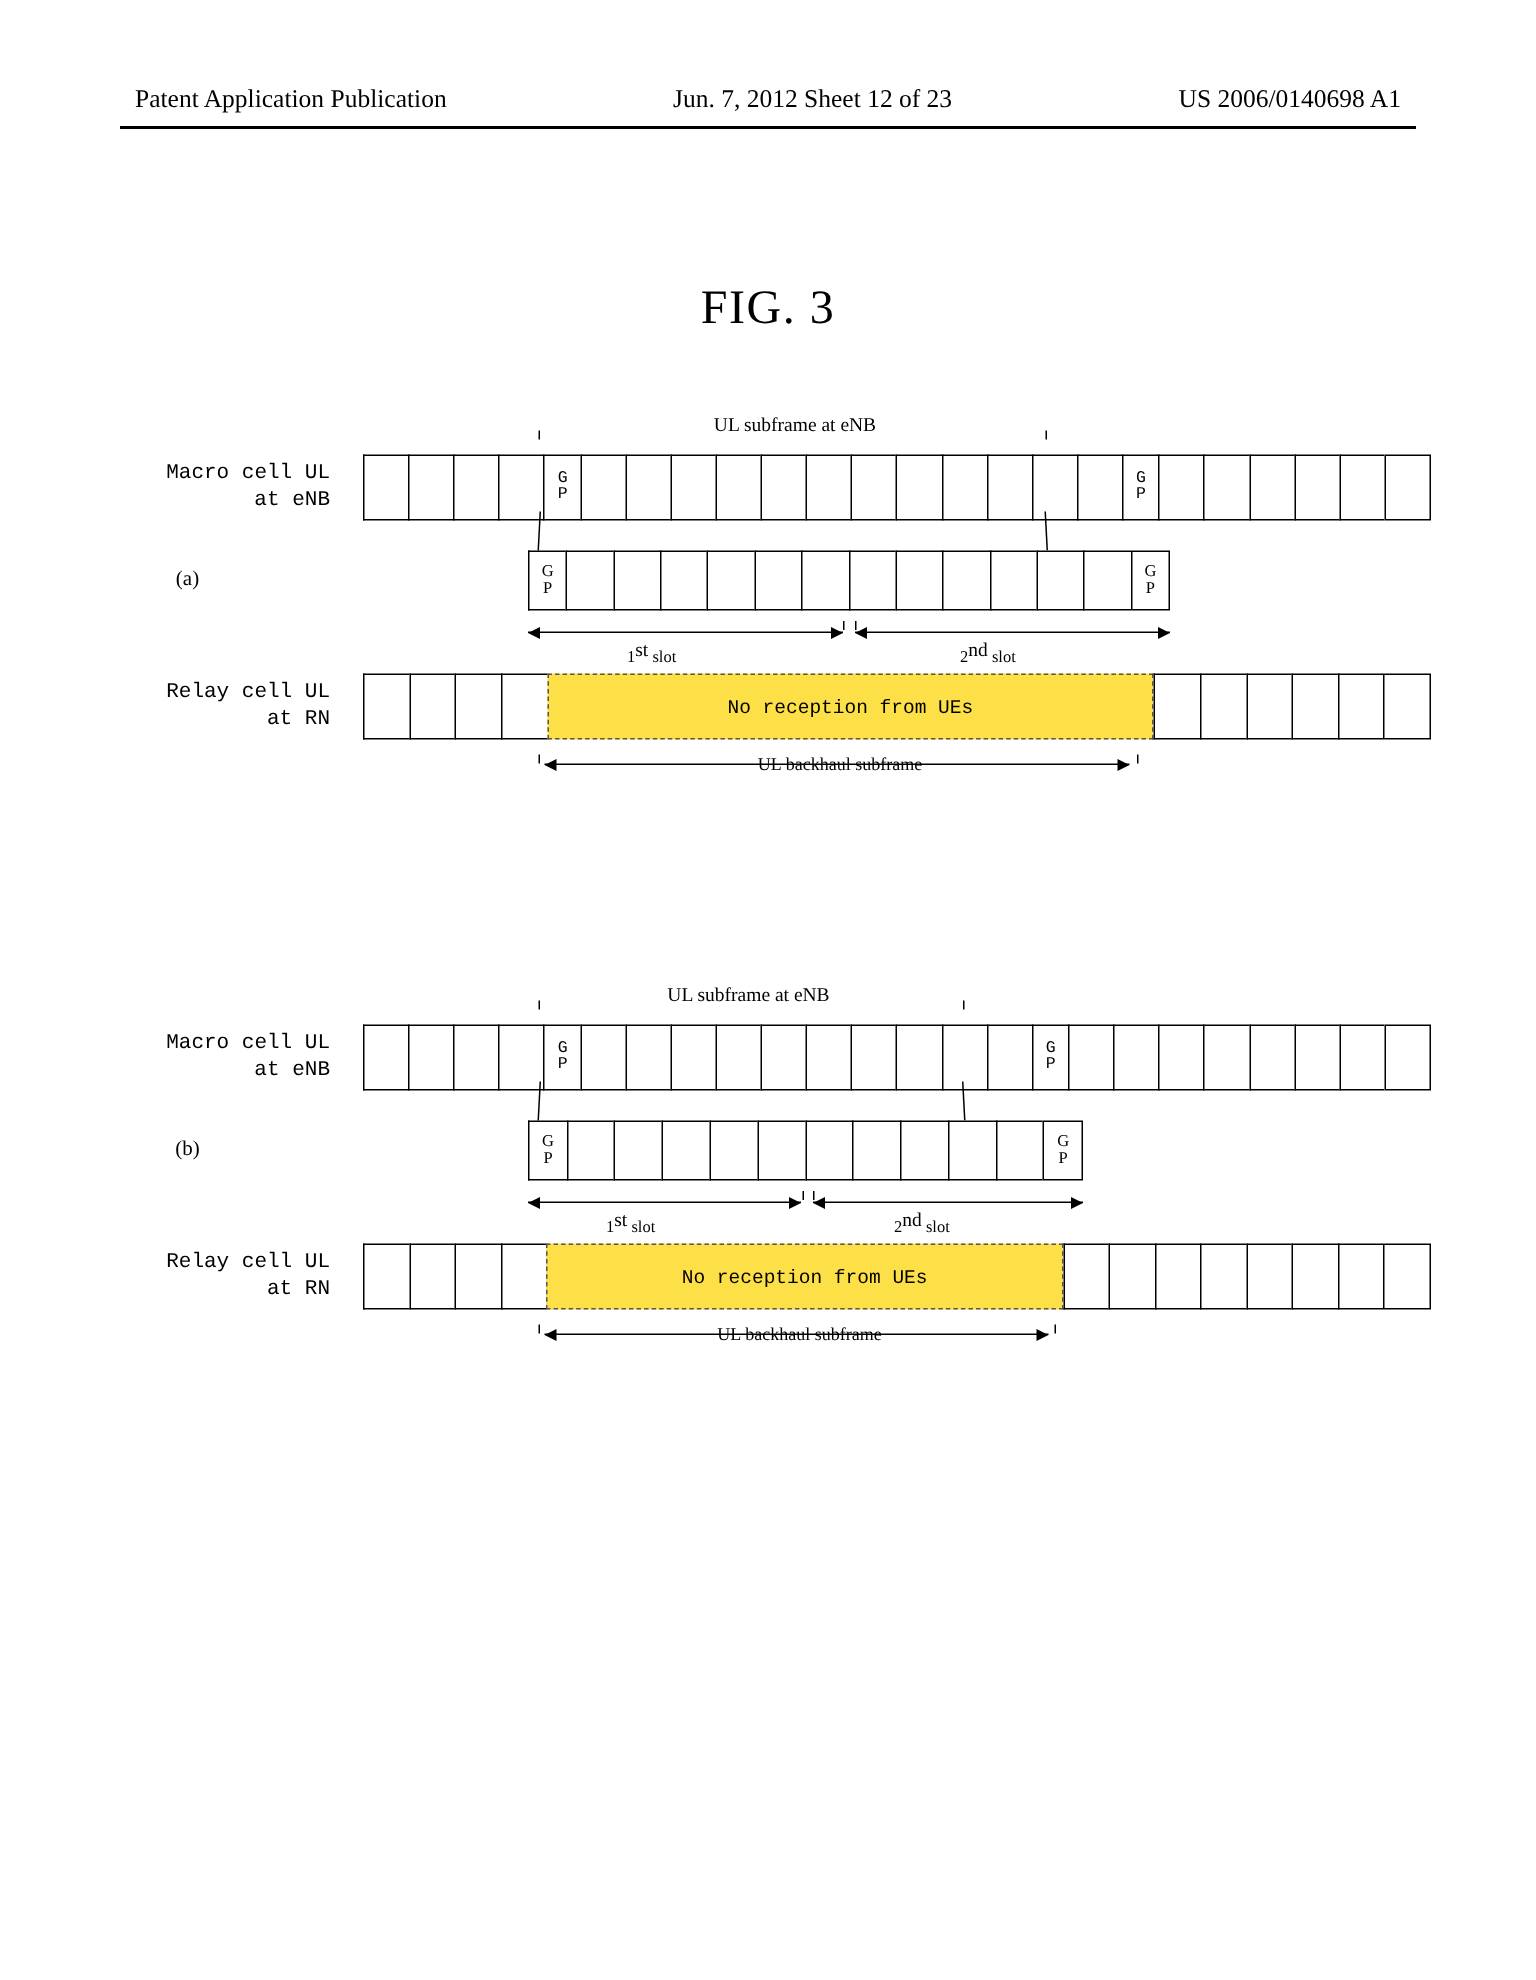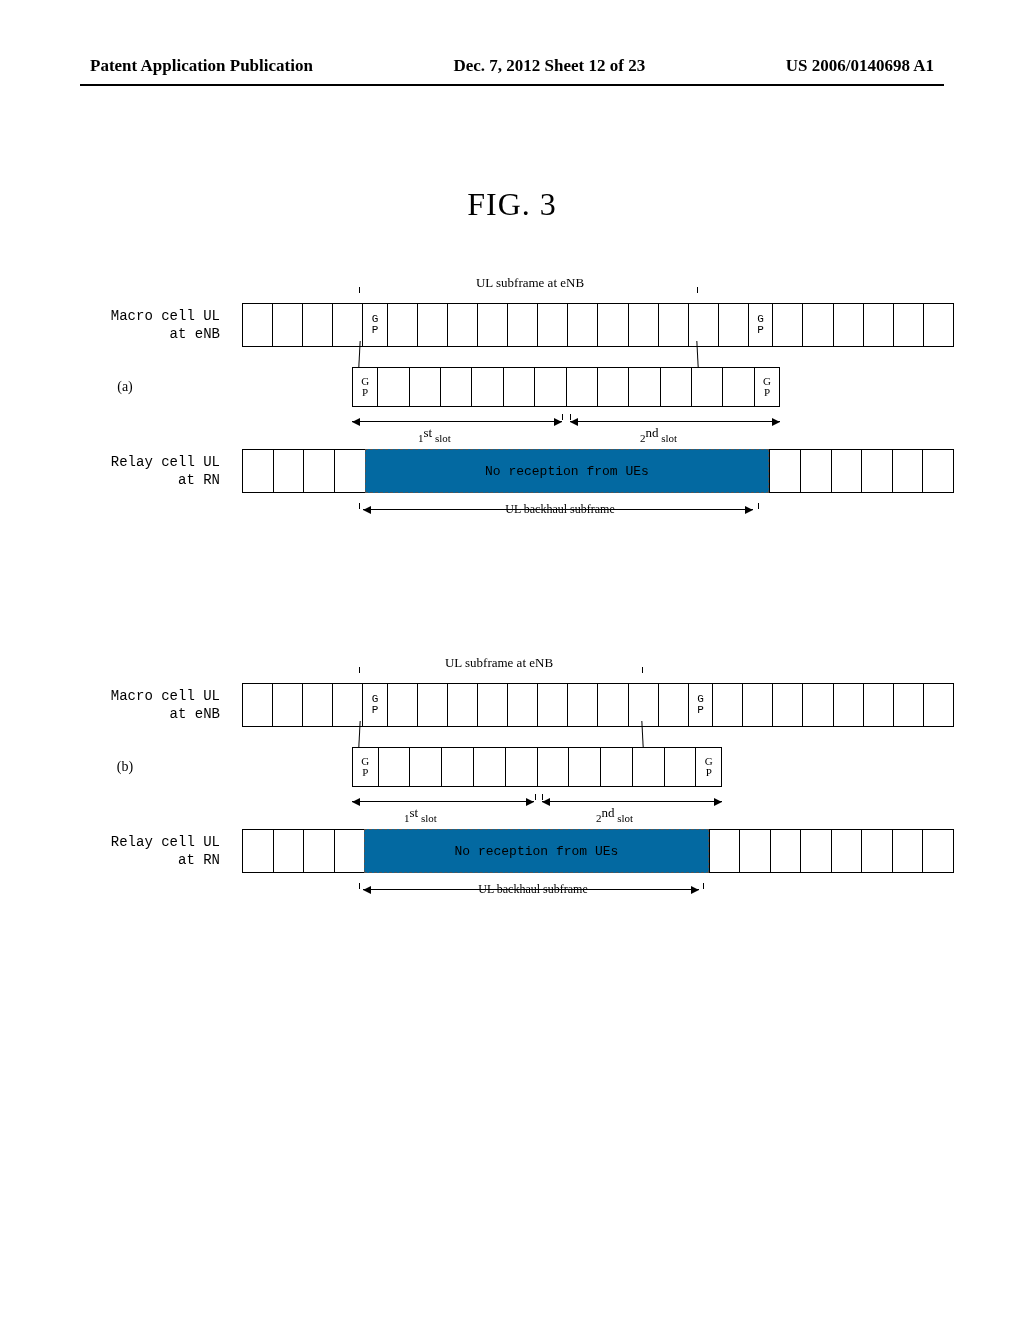--- a/index.html
+++ b/index.html
@@ -1,56 +1,56 @@
 <!DOCTYPE html>
 <html><head>
 <meta charset="utf-8">
 <style>
   * { box-sizing: border-box; margin: 0; padding: 0; }
   body { background: #fff; font-family: Georgia, 'Times New Roman', serif; width: 1024px; height: 1320px; position: relative; }
 
-  .header { display: flex; justify-content: space-between; padding: 56px 90px 8px 90px; font-size: 17px; font-weight: bold; gap: 16px; }
+  .header { display: flex; justify-content: space-between; padding: 56px 90px 8px 90px; font-size: 17px; font-weight: normal; gap: 16px; }
   .header-divider { border-top: 2px solid #000; margin: 0 80px 0 80px; }
 
   .figtitle { text-align: center; font-size: 32px; margin-top: 100px; letter-spacing: 1px; }
 
   .panel { position: relative; margin: 8px 0 0 0; height: 280px; }
   .panel.a { margin-top: 70px; }
   .panel.b { margin-top: 100px; }
 
   .row { position: relative; height: 64px; display: flex; align-items: center; font-family: Liberation Mono, monospace; }
   .row-slots { position: relative; height: 48px; display: flex; align-items: center; margin-top: 6px; margin-bottom: 6px; }
   .row-lbl { position: absolute; width: 190px; left: 30px; text-align: right; font-size: 14px; line-height: 1.25; }
   .row-lbl.center { top: 50%; transform: translateY(-50%); }
 
   .timeline { position: absolute; left: 242px; right: 70px; height: 44px; display: flex; }
   .seg { border-top: 1px solid #000; border-bottom: 1px solid #000; border-left: 1px solid #000; }
   .seg:last-child { border-right: 1px solid #000; }
   .gp { font-size: 11px; display:flex; flex-direction:column; align-items:center; justify-content:center; line-height:1; }
-  .no-rx { border: 1px dashed #555; display:flex; align-items:center; justify-content:center; font-size: 13px; background:#0369a1; }
+  .no-rx { border: 1px dashed #555; display:flex; align-items:center; justify-content:center; font-size: 13px; background:#fde047; }
   .plain { background:#fff; }
 
   .hlabel { position:absolute; font-size: 13px; text-align:center; }
   .tick { position:absolute; width:0; height:6px; border-left:1px solid #000; }
   .tickshort { position:absolute; width:0; height:6px; border-left:1px solid #000; }
   .arrowline { position:absolute; border-top:1px solid #000; }
   .arrowline::before, .arrowline::after { content:""; position:absolute; top:-4px; width:0; height:0; border-top:4px solid transparent; border-bottom:4px solid transparent; }
   .arlleft::before { left:0; border-right:8px solid #000; }
   .arlright::after { right:0; border-left:8px solid #000; }
   .slanted { position:absolute; width:1px; height:26px; background:#000; }
   .slot-lbl { position:absolute; font-size:11px; }
 
   .sup { font-size:13px; vertical-align: super; }
 </style>
 </head>
 <body>
 
 <div class="header">
   <span>Patent Application Publication</span>
-  <span>Dec. 7, 2012  Sheet 12 of 23</span>
+  <span>Jun. 7, 2012  Sheet 12 of 23</span>
   <span>US 2006/0140698 A1</span>
 </div>
 <div class="header-divider"></div>
 
 <div class="figtitle">FIG. 3</div>
 
 <div class="panel a">
 
   <div class="hlabel" style="left:380px; top:-18px; width:300px;">UL subframe at eNB</div>
   <div class="tick" style="left:359px; top:-6px;"></div>

